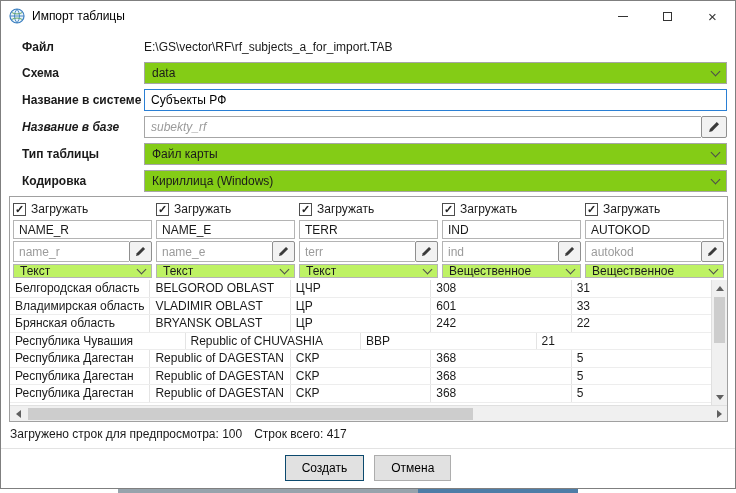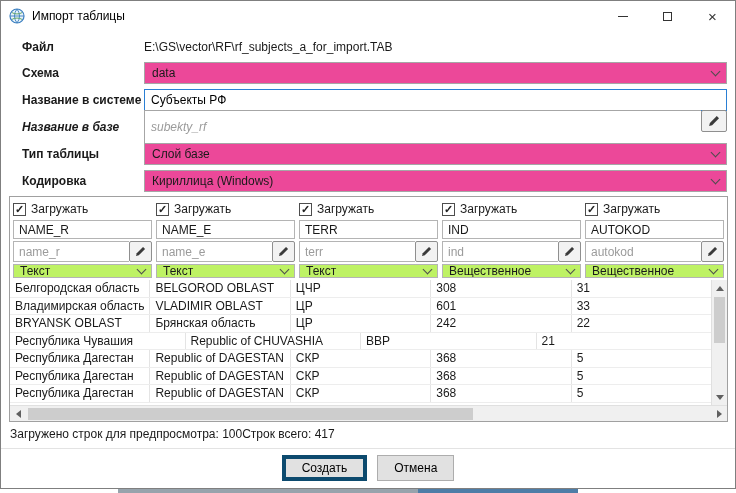--- a/index.html
+++ b/index.html
@@ -20,28 +20,28 @@
   .title-text { margin-left:7px; font-size:12px; color:#000; }
   .win-controls { margin-left:auto; display:flex; height:100%; }
   .win-btn { width:45px; height:100%; display:flex; align-items:center; justify-content:center; }
   .min-glyph { width:10px; height:1px; background:#333; }
   .max-glyph { width:9px; height:9px; border:1px solid #333; }
   .close-glyph { font-size:15px; color:#333; line-height:1; }
   
   .row { position:absolute; left:8px; right:8px; height:22px; display:flex; align-items:center;margin-left:13px; }
   .lbl { width:122px; flex-shrink:0; font-weight:bold; }
   .file-value { color:#1a1a1a; }
-  .combo { flex:1; height:22px; background:#ec4899; border:1px solid #a6a6a6;
+  .combo { flex:1; height:22px; background:#84cc16; border:1px solid #a6a6a6;
     display:flex; align-items:center; padding:0 7px 0 7px; position:relative; }
   .chev { width:7px; height:7px; border-right:1.5px solid #4d4d4d; border-bottom:1.5px solid #4d4d4d;
     transform:rotate(45deg); margin-left:auto; margin-top:-4px; flex-shrink:0; }
   .text-input { flex:1; height:22px; border:1px solid #2a7fd4; background:#fff;
     padding:0 6px; font:inherit; color:#000; outline:none; }
   .with-btn { flex:1; display:flex; }
-  .db-field { flex:1; min-width:0; height:34px; border:1px solid #a6a6a6; border-right:none;
+  .db-field { flex:1; min-width:0; height:22px; border:1px solid #a6a6a6; border-right:none;
     background:#fff; padding:0 6px; font:inherit; color:#9b9b9b; outline:none; }
   .pencil { width:26px; height:22px; border:1px solid #8f8f8f; background:#f2f2f2;
     display:flex; align-items:center; justify-content:center; padding:0; border-radius:2px; }
   
   .preview { position:absolute; left:8px; top:195px; width:719px; height:226px;
     border:1px solid #a0a0a0; background:#fff; display:flex; flex-direction:column; }
   .pheader { display:flex; gap:4px; padding:3px 3px 2px 3px; }
   .pcol { flex:1; min-width:0; }
   .chk-row { height:18px; display:flex; align-items:center; gap:5px; }
   .checkbox { width:13px; height:13px; border:1px solid #4d4d4d; background:#fff;
@@ -70,26 +70,26 @@
   .vspacer { flex:1; }
   .hscroll { height:16px; background:#f0f0f0; border-top:1px solid #e0e0e0;
     display:flex; align-items:center; flex-shrink:0; }
   .hthumb { width:62%; height:12px; background:#cdcdcd; margin:0 2px; }
   .hspacer { flex:1; }
   .tri-up { width:0; height:0; border-left:4px solid transparent; border-right:4px solid transparent; border-bottom:5px solid #606060; }
   .tri-down { width:0; height:0; border-left:4px solid transparent; border-right:4px solid transparent; border-top:5px solid #606060; }
   .tri-left { width:0; height:0; border-top:4px solid transparent; border-bottom:4px solid transparent; border-right:5px solid #606060; }
   .tri-right { width:0; height:0; border-top:4px solid transparent; border-bottom:4px solid transparent; border-left:5px solid #606060; }
   
-  .status { position:absolute; left:9px; top:426px; display:flex; color:#1a1a1a; }
+  .status { position:absolute; left:9px; top:426px; display:flex; gap:12px; color:#1a1a1a; }
   .footer { position:absolute; left:0; right:0; top:447px; height:41px; border-top:1px solid #e3e3e3;
     display:flex; justify-content:center; gap:10px; padding-top:6px; }
   .btn { min-width:74px; height:26px; background:#e1e1e1; border:1px solid #adadad;
     font:inherit; font-size:12px; padding:0 16px; color:#000; }
-  .btn.primary { border:4px solid #0c4a6e; }
+  .btn.primary { border:1px solid #0c4a6e; }
   
   .behind { position:absolute; top:489px; left:118px; height:4px; display:flex; }
   .behind .seg1 { width:300px; background:#97a3ac; }
   .behind .seg2 { width:160px; background:#4e7da7; }
 </style>
 </head>
 <body>
 
 <div class="window">
 
@@ -141,21 +141,21 @@
         <svg width="12" height="12" viewBox="0 0 16 16">
             <path d="M11.7 1.3l3 3L5.5 13.5l-4 1 1-4z" fill="#3a3a3a"></path>
           </svg>
       </button>
     </div>
   </div>
 
   <div class="row" style="top:142px;">
     <span class="lbl">Тип таблицы</span>
     <div class="combo">
-      <span>Слой базе</span>
+      <span>Файл карты</span>
       <span class="chev"></span>
     </div>
   </div>
 
   <div class="row" style="top:169px;">
     <span class="lbl">Кодировка</span>
     <div class="combo">
       <span>Кириллица (Windows)</span>
       <span class="chev"></span>
     </div>
@@ -286,22 +286,22 @@
           <div class="pcell">31</div>
         </div>
         <div class="prow">
           <div class="pcell">Владимирская область</div>
           <div class="pcell">VLADIMIR OBLAST</div>
           <div class="pcell">ЦР</div>
           <div class="pcell">601</div>
           <div class="pcell">33</div>
         </div>
         <div class="prow">
+          <div class="pcell">Брянская область</div>
           <div class="pcell">BRYANSK OBLAST</div>
-          <div class="pcell">Брянская область</div>
           <div class="pcell">ЦР</div>
           <div class="pcell">242</div>
           <div class="pcell">22</div>
         </div>
         <div class="prow">
           <div class="pcell">Республика Чувашия</div>
           <div class="pcell">Republic of CHUVASHIA</div>
           <div class="pcell">ВВР</div>
           <div class="pcell">21</div>
         </div>

